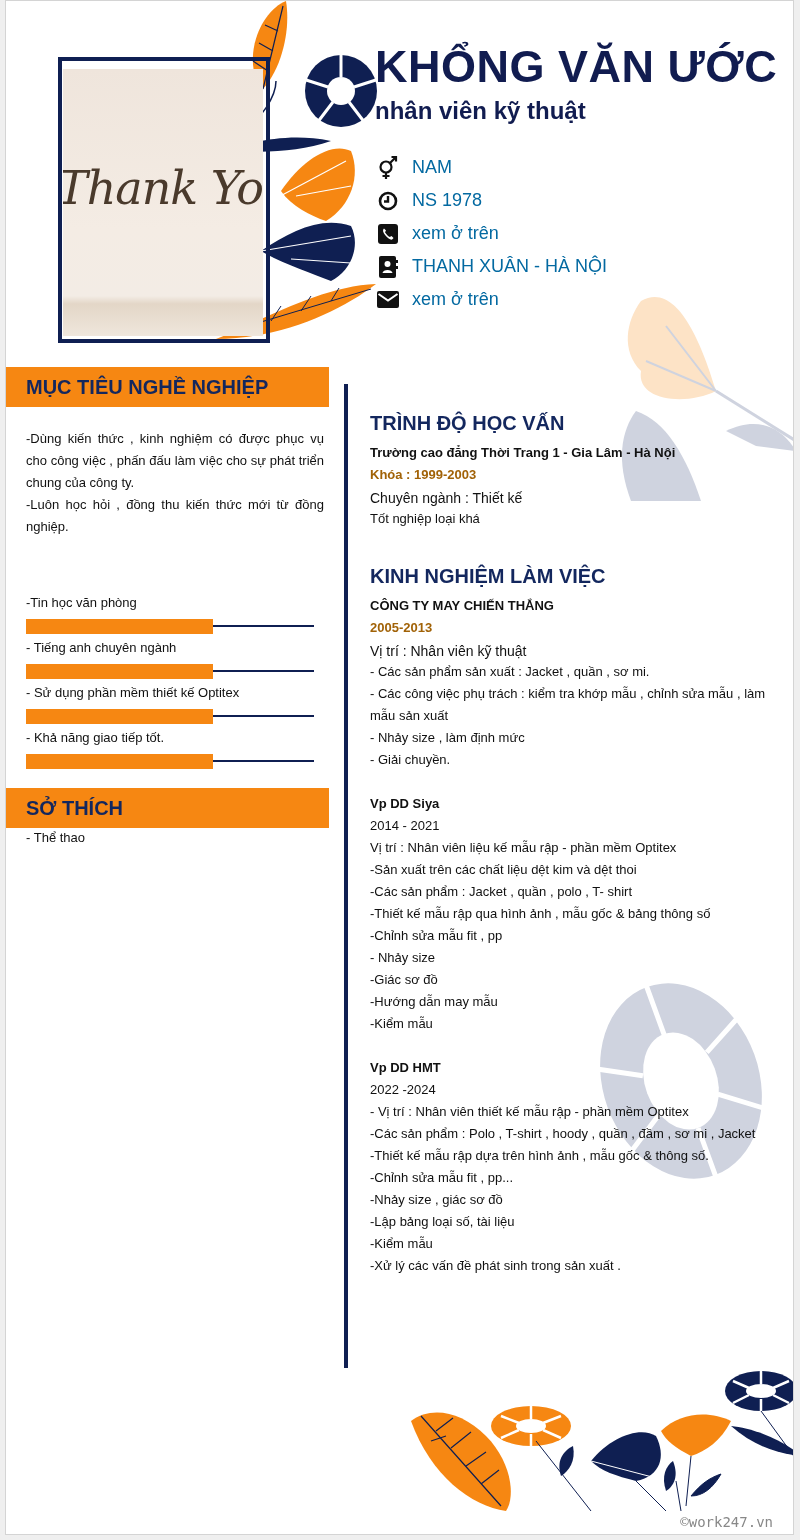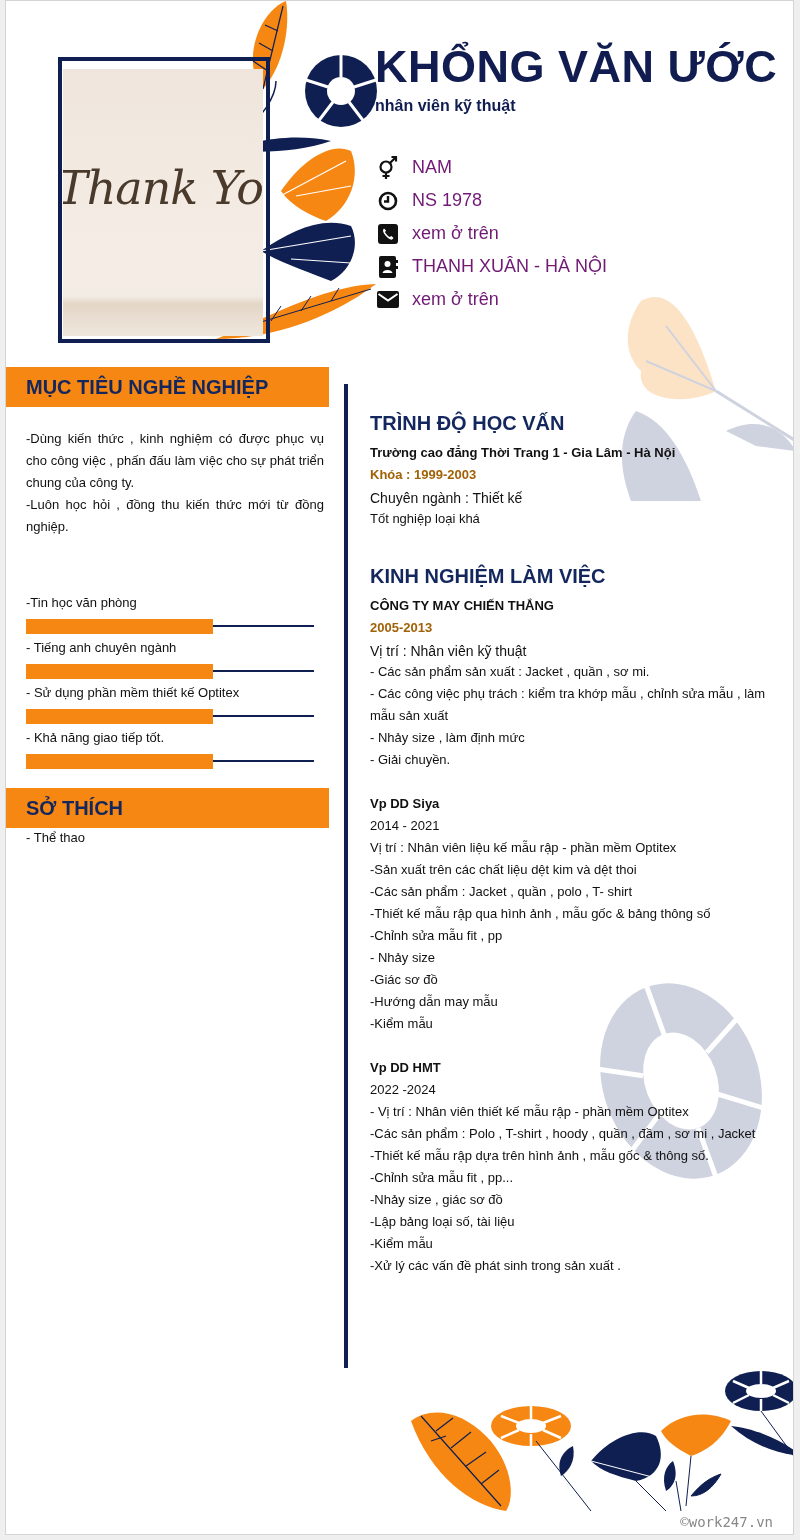--- a/index.html
+++ b/index.html
@@ -4,25 +4,25 @@
 <style>
   * { box-sizing: border-box; margin: 0; padding: 0; }
   html, body { width: 800px; height: 1540px; background: #efefef; overflow: hidden; }
   body { font-family: "Liberation Sans", "DejaVu Sans", sans-serif; color: #111; position: relative; }
   .page { position: absolute; left: 5px; top: 0; width: 789px; height: 1535px; background: #fff; border: 1px solid #d4d4d4; overflow: hidden; }
   .deco { position: absolute; pointer-events: none; }
   .photo-frame { position: absolute; left: 52px; top: 56px; width: 212px; height: 286px; border: 4px solid #0f1f52; background: transparent; z-index: 3; }
   .photo { position: absolute; left: 57px; top: 68px; width: 200px; height: 267px; background: linear-gradient(180deg,#efe5dc 0%,#f4ece4 60%,#f3ece5 85%,#e3d6c7 88%,#efe6dc 100%); overflow: hidden; z-index: 2; }
   .photo-text { position: absolute; left: -6px; top: 92px; font-family: "DejaVu Serif", serif; font-style: italic; font-size: 46px; color: #4a3a2c; white-space: nowrap; letter-spacing: -1px; }
   .name { position: absolute; left: 369px; top: 40px; font-size: 45px; font-weight: 700; color: #111c50; letter-spacing: 0.5px; }
-  .job-title { position: absolute; left: 369px; top: 96px; font-size: 16px; font-weight: 700; color: #111c50; }
+  .job-title { position: absolute; left: 369px; top: 96px; font-size: 24px; font-weight: 700; color: #111c50; }
   .contacts { position: absolute; left: 370px; top: 150px; }
   .contact { display: flex; align-items: center; height: 33px; }
   .contact .ic { width: 24px; height: 24px; display: inline-flex; align-items: center; justify-content: center; margin-right: 12px; }
-  .contact span.txt { font-size: 18px; color: #701a75; }
+  .contact span.txt { font-size: 18px; color: #0369a1; }
   .vline { position: absolute; left: 338px; top: 383px; width: 4px; height: 984px; background: #0f1f52; }
   .sec-bar { position: absolute; left: 0; width: 323px; height: 40px; background: #f68712; }
   .sec-bar span { position: absolute; left: 20px; top: 9px; font-size: 20px; font-weight: 700; color: #13275e; }
   .para { position: absolute; left: 20px; width: 298px; font-size: 13px; line-height: 22px; color: #111; text-align: justify; }
   .skill { position: absolute; left: 20px; width: 290px; }
   .skill .lbl { font-size: 13px; color: #111; height: 22px; line-height: 22px; }
   .skill .bar { position: relative; height: 15px; margin-top: 5px; }
   .skill .bar .fill { position: absolute; left: 0; top: 0; height: 15px; background: #f68712; }
   .skill .bar .track { position: absolute; top: 6px; height: 2px; background: #0f1f52; }
   .rh { position: absolute; left: 364px; font-size: 20px; font-weight: 700; color: #13275e; }

